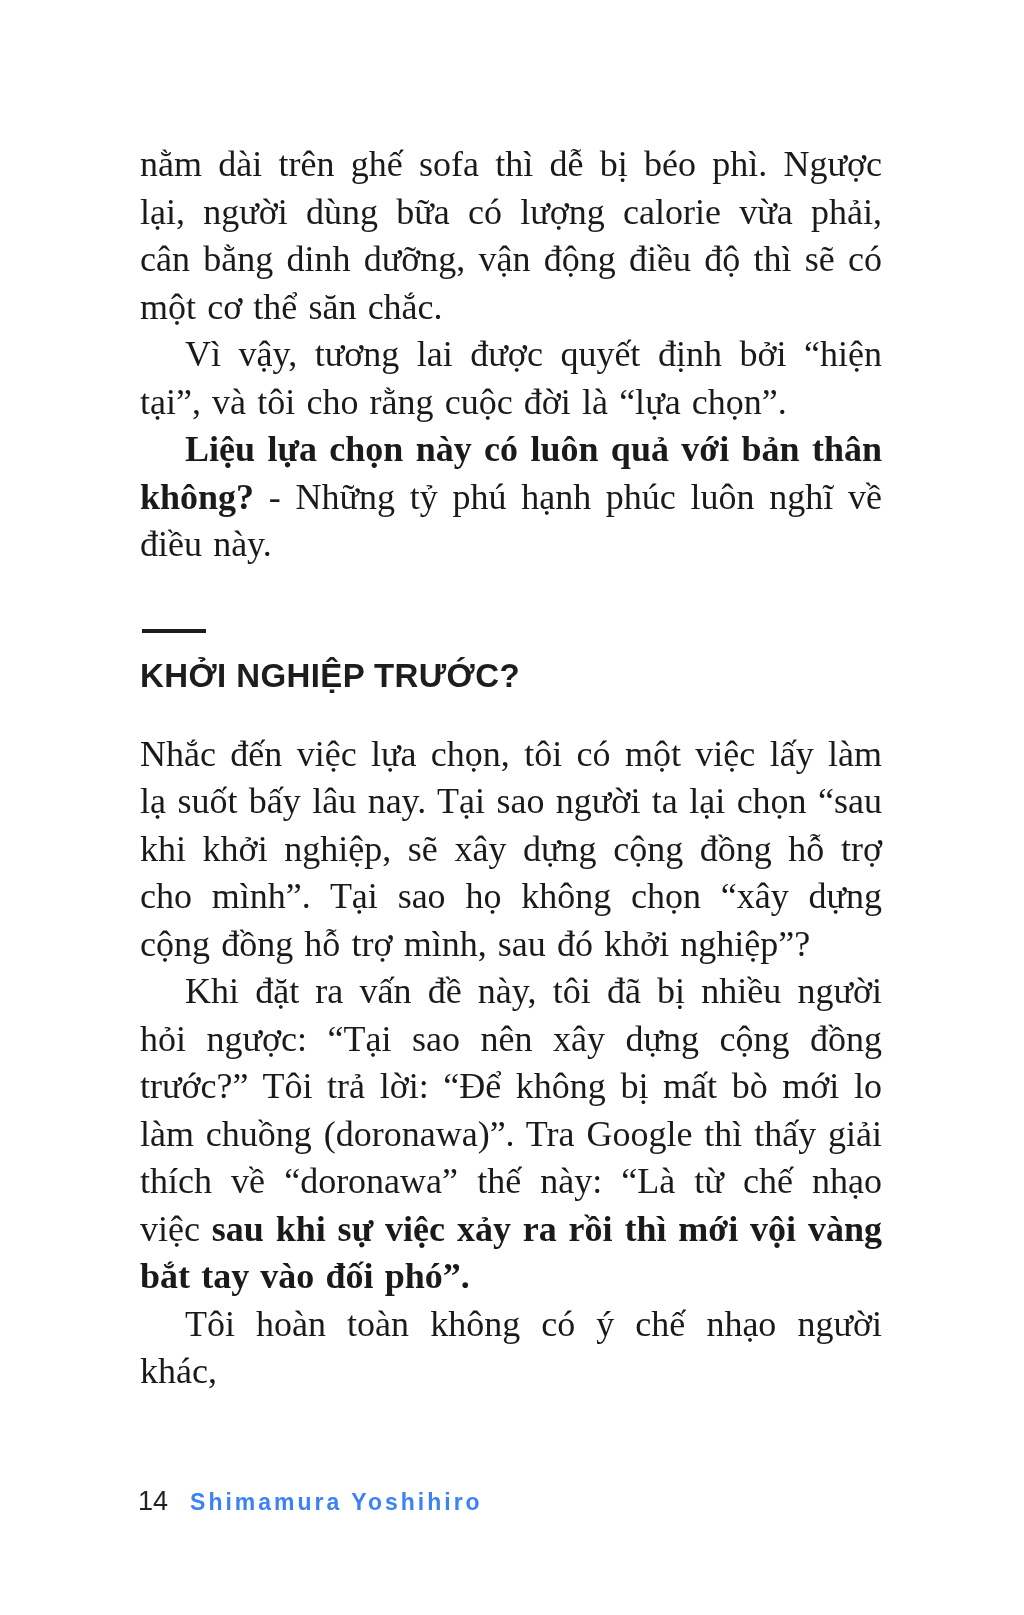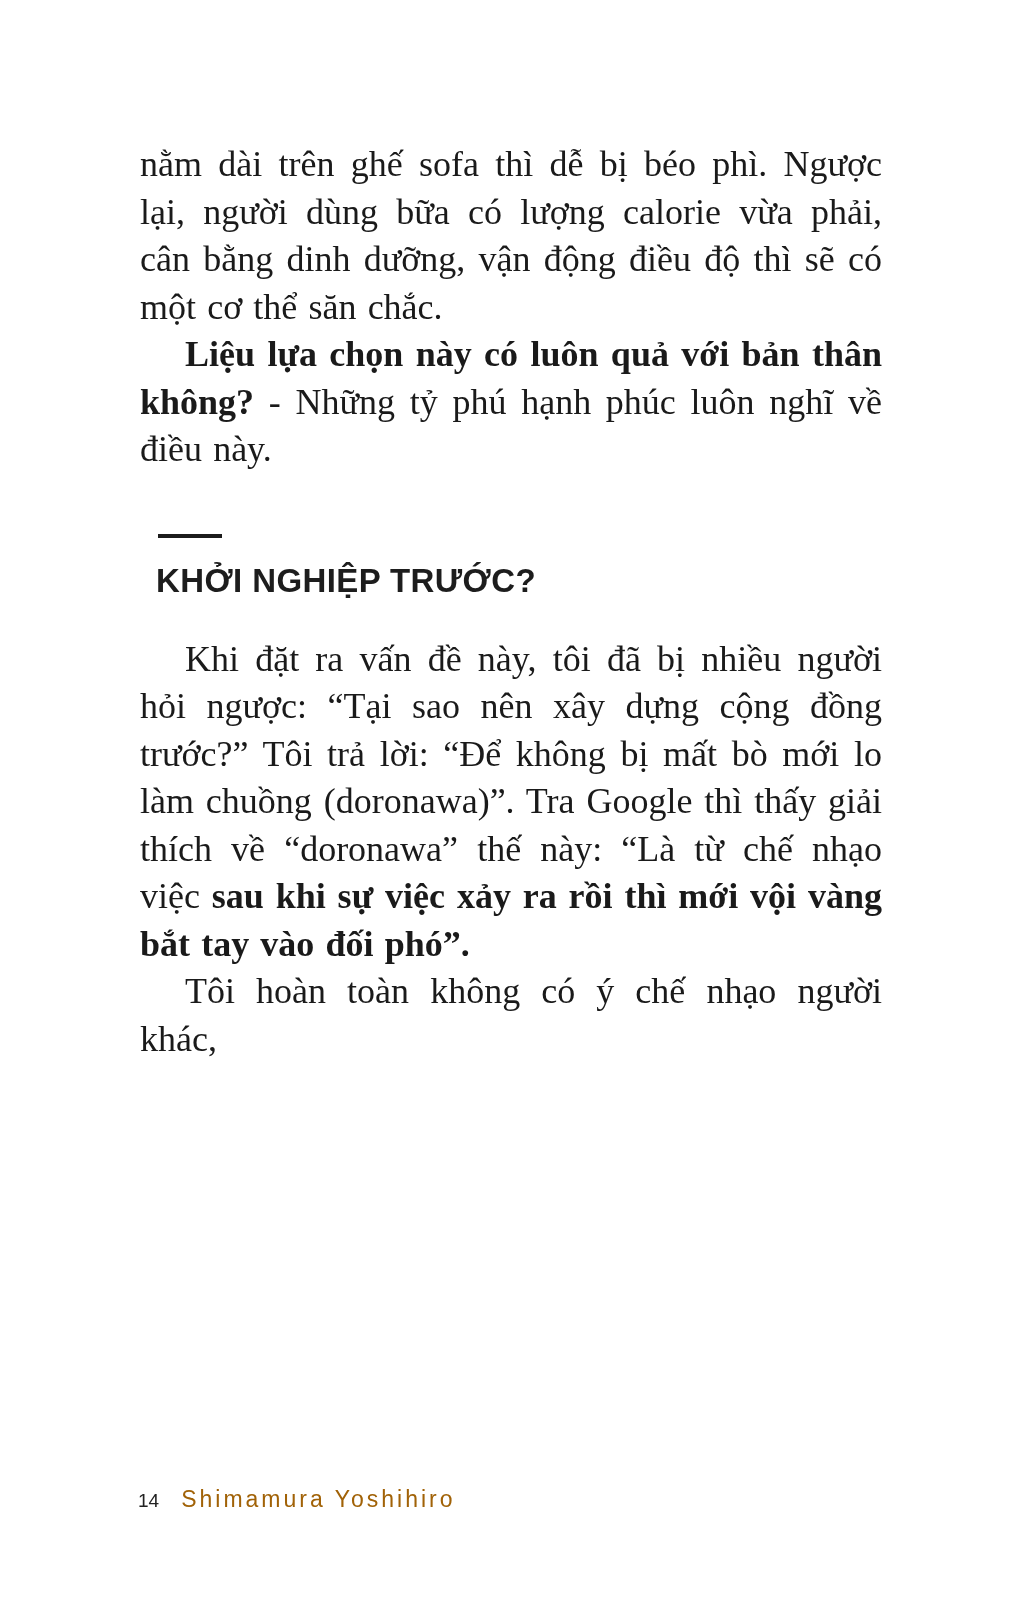--- a/index.html
+++ b/index.html
@@ -20,21 +20,21 @@
   }
   .para {
     margin: 0;
     font-size: 36px;
     line-height: 47.5px;
     text-align: justify;
     word-spacing: 0.06em;
   }
   .para.indent { text-indent: 45px; }
   .bold { font-weight: 700; }
-  .heading-block { margin-top: 60px; margin-left: 16px; }
+  .heading-block { margin-top: 60px; }
   .rule {
     width: 64px;
     height: 4px;
     background: #1c1c1c;
     margin: 0 0 20px 2px;
   }
   .heading-line {
     margin: 0;
     font-family: "Liberation Sans", sans-serif;
     font-weight: 700;
@@ -47,46 +47,48 @@
   .footer {
     position: absolute;
     left: 138px;
     top: 1486px;
     display: flex;
     align-items: baseline;
     gap: 22px;
     font-family: "Liberation Sans", sans-serif;
   }
   .page-num {
-    font-size: 19px;
+    font-size: 27px;
     font-weight: 400;
     color: #222222;
   }
   .author {
     font-size: 23px;
-    font-weight: 400;
+    font-weight: 700;
     letter-spacing: 3px;
-    color: #a16207;
+    color: #3b82f6;
   }
 </style>
 </head>
 <body>
 
 <main class="content">
   <div>
       <p class="para"><span>nằm dài trên ghế sofa thì dễ bị béo phì. Ngược lại, người dùng bữa có lượng calorie vừa phải, cân bằng dinh dưỡng, vận động điều độ thì sẽ có một cơ thể săn chắc.</span></p>
+      <p class="para indent"><span>Vì vậy, tương lai được quyết định bởi “hiện tại”, và tôi cho rằng cuộc đời là “lựa chọn”.</span></p>
       <p class="para indent"><span class="bold">Liệu lựa chọn này có luôn quả với bản thân không?</span><span> - Những tỷ phú hạnh phúc luôn nghĩ về điều này.</span></p>
     </div>
 
   <section class="heading-block">
     <div class="rule"></div>
     <h2 class="heading-line">KHỞI NGHIỆP TRƯỚC?</h2>
   </section>
 
   <div class="after-heading">
+      <p class="para"><span>Nhắc đến việc lựa chọn, tôi có một việc lấy làm lạ suốt bấy lâu nay. Tại sao người ta lại chọn “sau khi khởi nghiệp, sẽ xây dựng cộng đồng hỗ trợ cho mình”. Tại sao họ không chọn “xây dựng cộng đồng hỗ trợ mình, sau đó khởi nghiệp”?</span></p>
       <p class="para indent"><span>Khi đặt ra vấn đề này, tôi đã bị nhiều người hỏi ngược: “Tại sao nên xây dựng cộng đồng trước?” Tôi trả lời: “Để không bị mất bò mới lo làm chuồng (doronawa)”. Tra Google thì thấy giải thích về “doronawa” thế này: “Là từ chế nhạo việc </span><span class="bold">sau khi sự việc xảy ra rồi thì mới vội vàng bắt tay vào đối phó”.</span></p>
       <p class="para indent"><span>Tôi hoàn toàn không có ý chế nhạo người khác,</span></p>
     </div>
 </main>
 
 <footer class="footer">
   <span class="page-num">14</span>
   <span class="author">Shimamura Yoshihiro</span>
 </footer>
 

